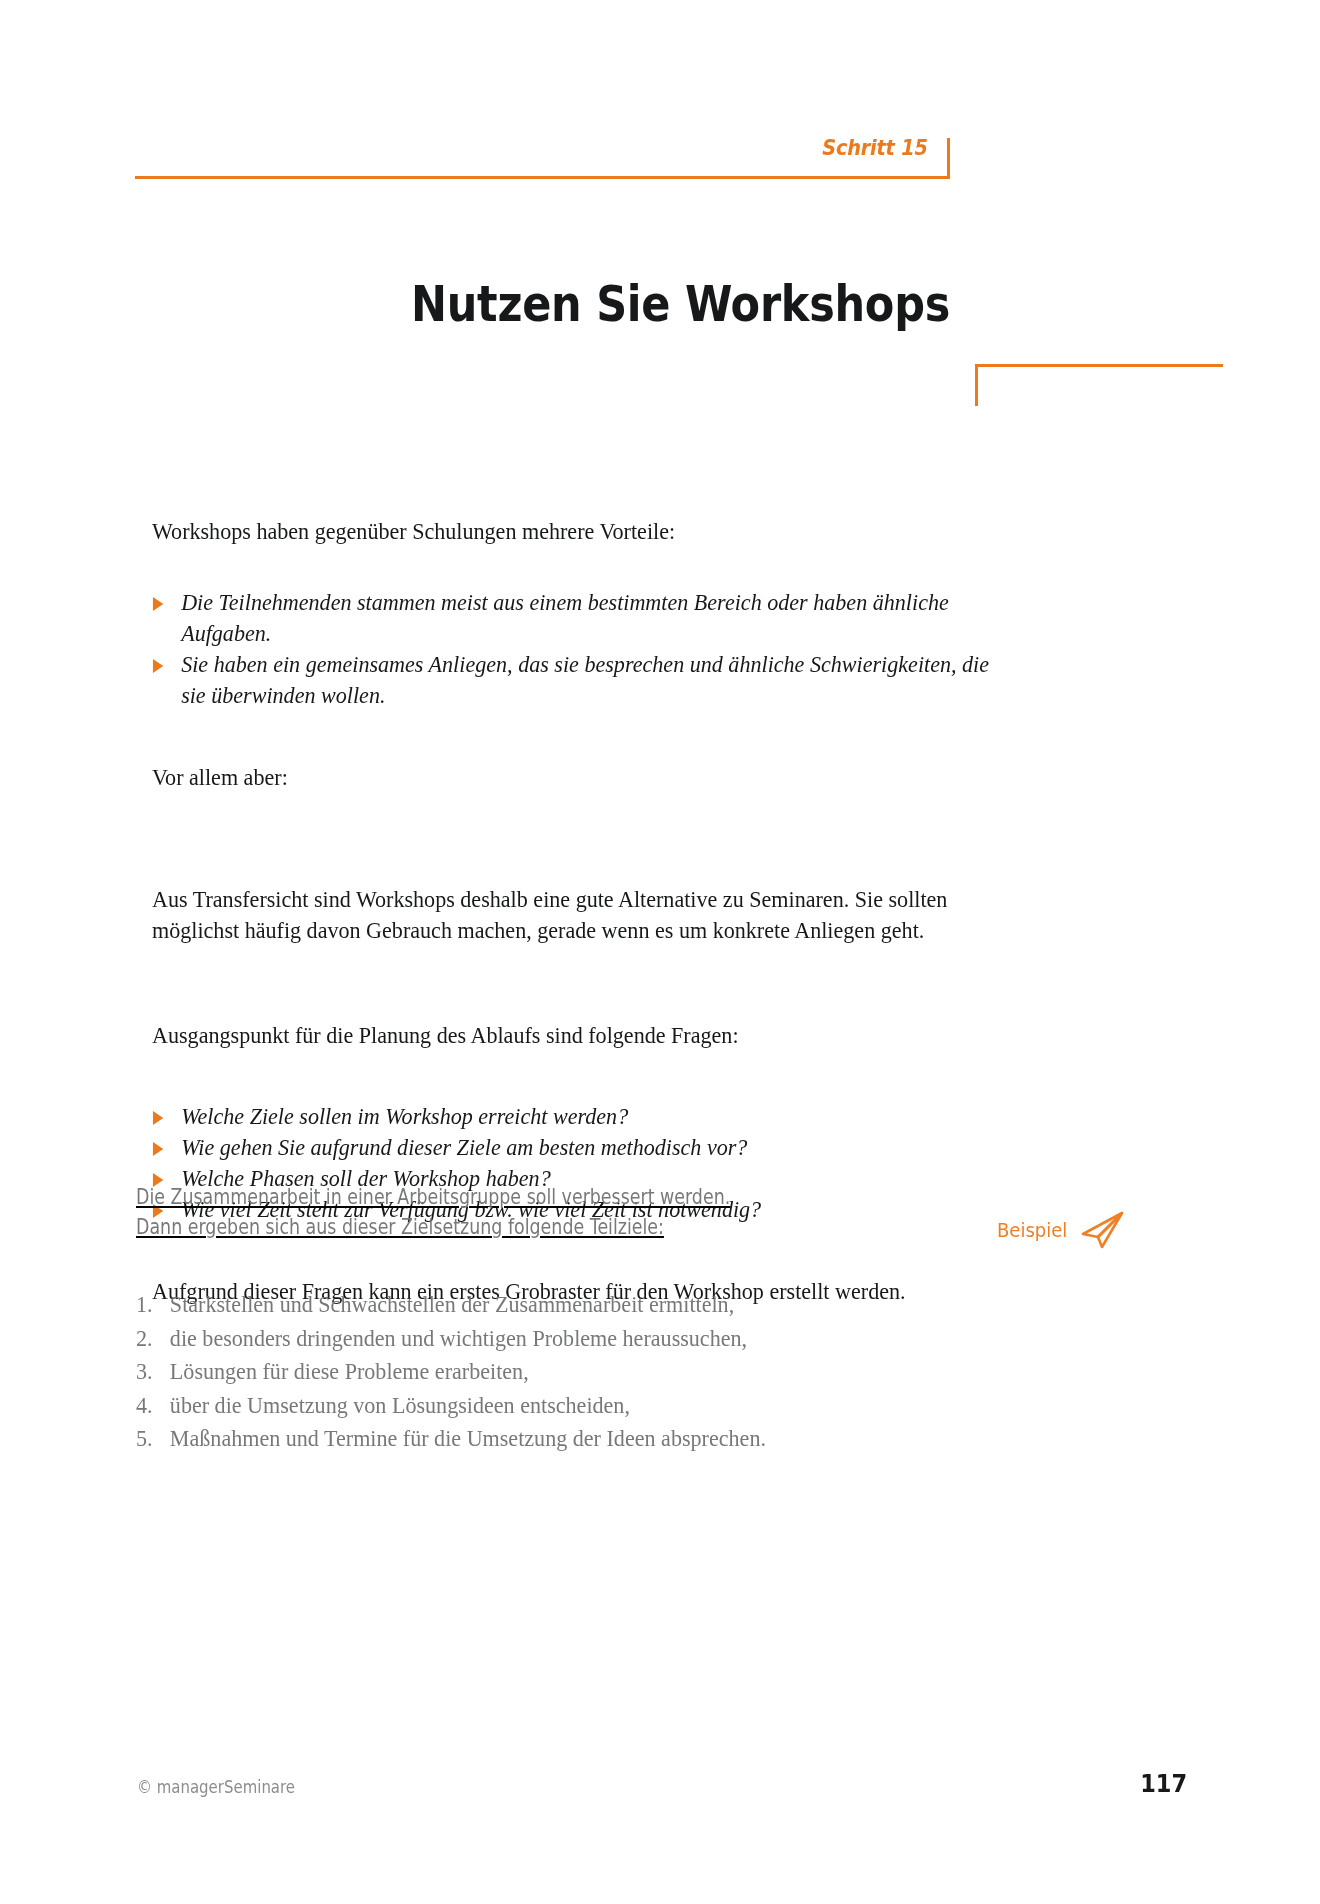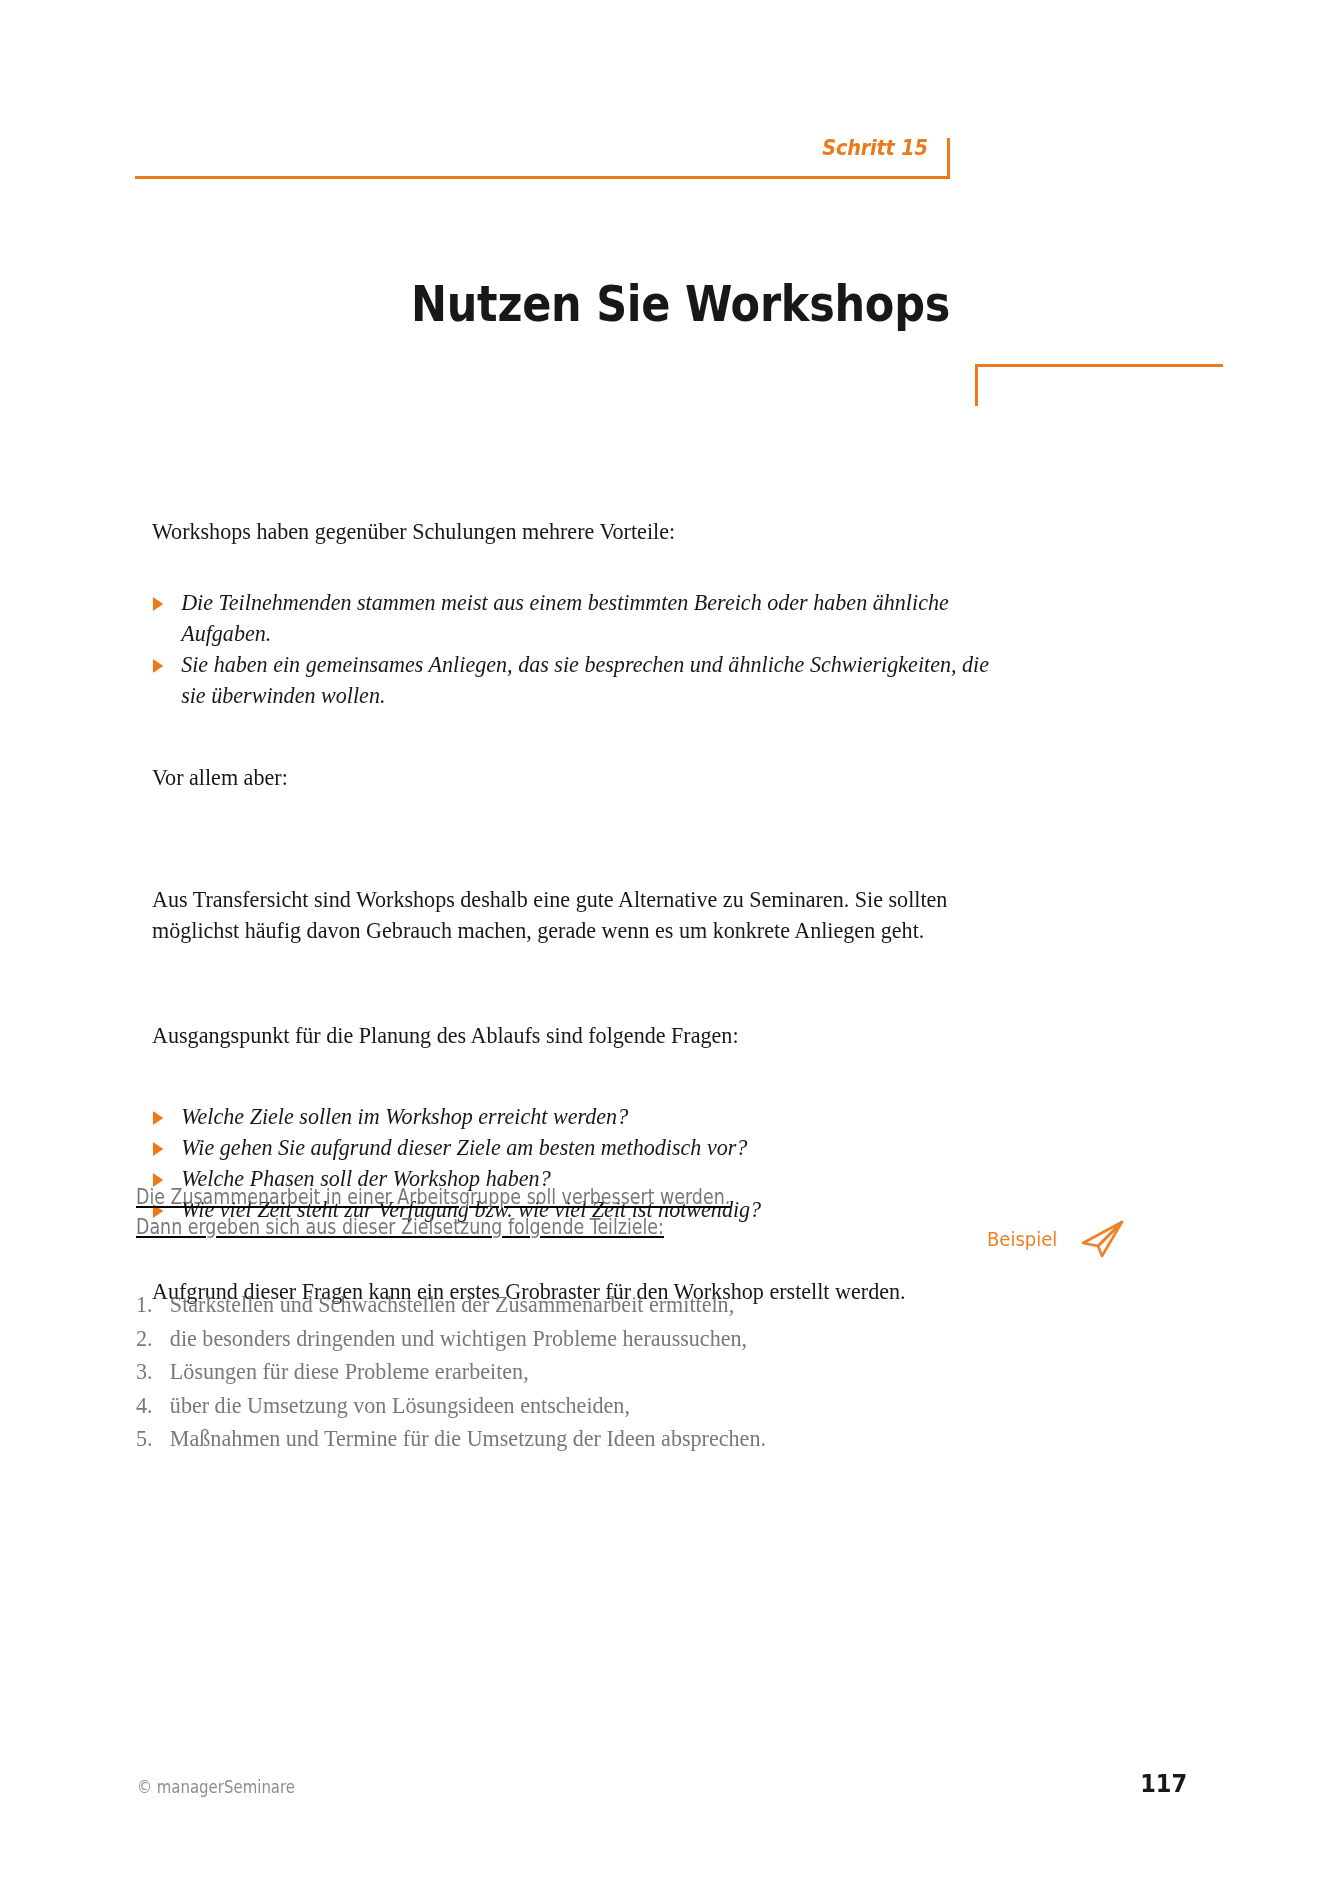--- a/index.html
+++ b/index.html
@@ -162,24 +162,24 @@
     font-size: 21px;
     line-height: 30px;
     color: #76787a;
     transform: scaleX(0.83);
     transform-origin: left top;
     width: 120%;
   }
   .example-marker {
     position: absolute;
     right: 96px;
-    top: 37px;
+    top: 28px;
     display: flex;
     align-items: center;
-    gap: 14px;
+    gap: 4px;
   }
   .example-marker-label {
     font-family: "DejaVu Sans", sans-serif;
     font-size: 20px;
     color: #ee8027;
     transform: scaleX(0.9);
     transform-origin: left center;
     white-space: nowrap;
   }
   .plane-icon {

